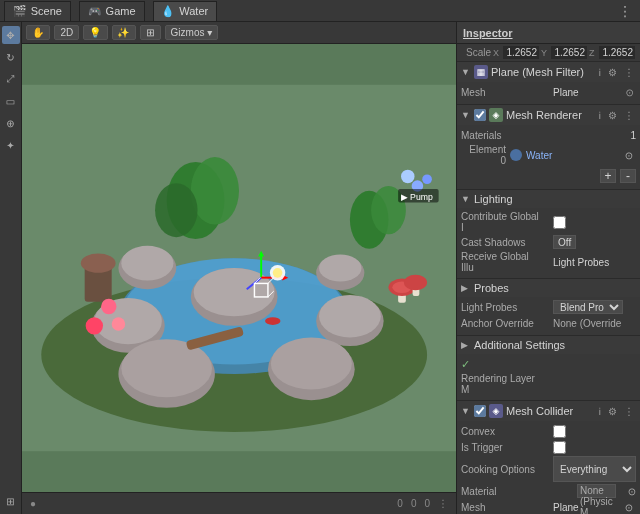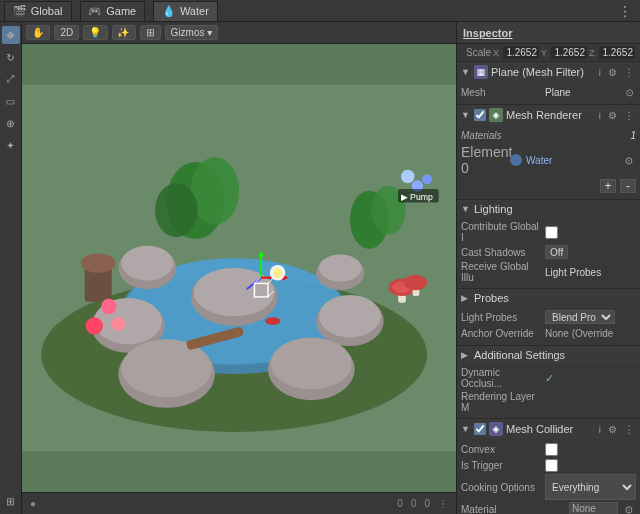--- a/index.html
+++ b/index.html
@@ -265,38 +265,37 @@
     }
 
     .section-body {
       padding: 2px 4px 4px 4px;
     }
 
     .prop-row {
       display: flex;
       align-items: center;
       padding: 1px 0;
-      gap: 4px;
+      gap: 12px;
       min-height: 16px;
     }
     .prop-label {
       color: #aaa;
       font-size: 10px;
       width: 80px;
       flex-shrink: 0;
     }
     .prop-value {
       color: #d4d4d4;
       font-size: 10px;
       flex: 1;
     }
 
     .materials-section .prop-row {
       justify-content: space-between;
-      font-style: italic;
     }
     .materials-count {
       color: #d4d4d4;
       font-size: 10px;
     }
 
     .add-remove-row {
       display: flex;
       justify-content: flex-end;
       gap: 4px;
@@ -317,22 +316,23 @@
     }
 
     .element-row {
       display: flex;
       align-items: center;
       gap: 4px;
       padding: 1px 0;
     }
     .element-label {
       color: #aaa;
-      font-size: 14px;
+      font-size: 10px;
       width: 45px;
+      text-align: right;
     }
     .element-dot {
       width: 12px;
       height: 12px;
       background: #4a6fa0;
       border-radius: 50%;
       flex-shrink: 0;
     }
     .element-name {
       color: #8ab4f8;
@@ -417,21 +417,21 @@
       flex: 1;
       margin-left: 24px;
     }
   </style>
 </head>
 <body>
 
 <div class="top-bar">
   <div class="tab">
     <span>🎬</span>
-    <span>Global</span>
+    <span>Scene</span>
   </div>
   <div class="tab">
     <span>🎮</span>
     <span>Game</span>
   </div>
   <div class="tab active">
     <span>💧</span>
     <span>Water</span>
   </div>
   <div class="top-bar-right">
@@ -659,21 +659,20 @@
         </div>
       </div>
 
       <div class="section">
         <div class="section-header">
           <span class="section-arrow">▶</span>
           <span class="section-title">Additional Settings</span>
         </div>
         <div class="section-body">
           <div class="prop-row">
-            <span class="prop-label">Dynamic Occlusi...</span>
             <span class="check-icon">✓</span>
           </div>
           <div class="prop-row">
             <span class="prop-label">Rendering Layer M</span>
           </div>
         </div>
       </div>
 
       <div class="section">
         <div class="section-header">

